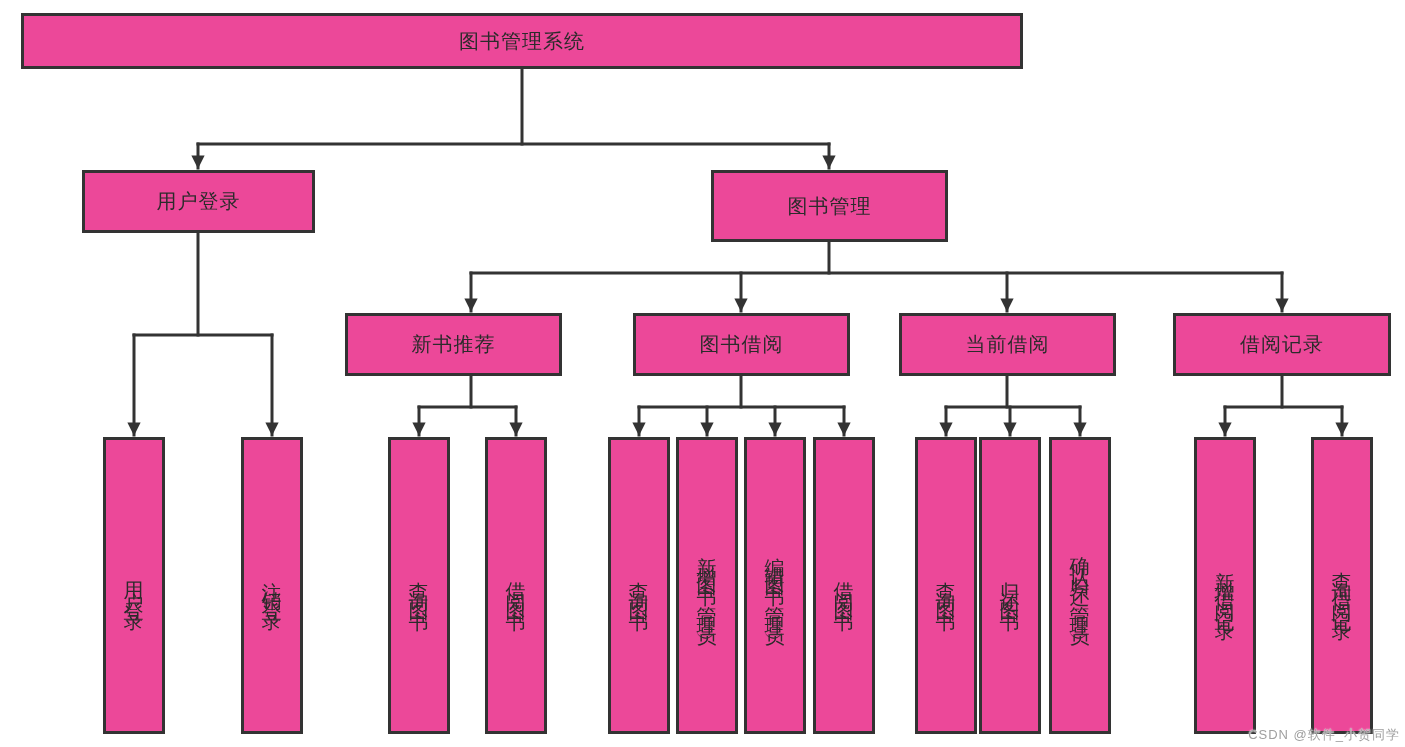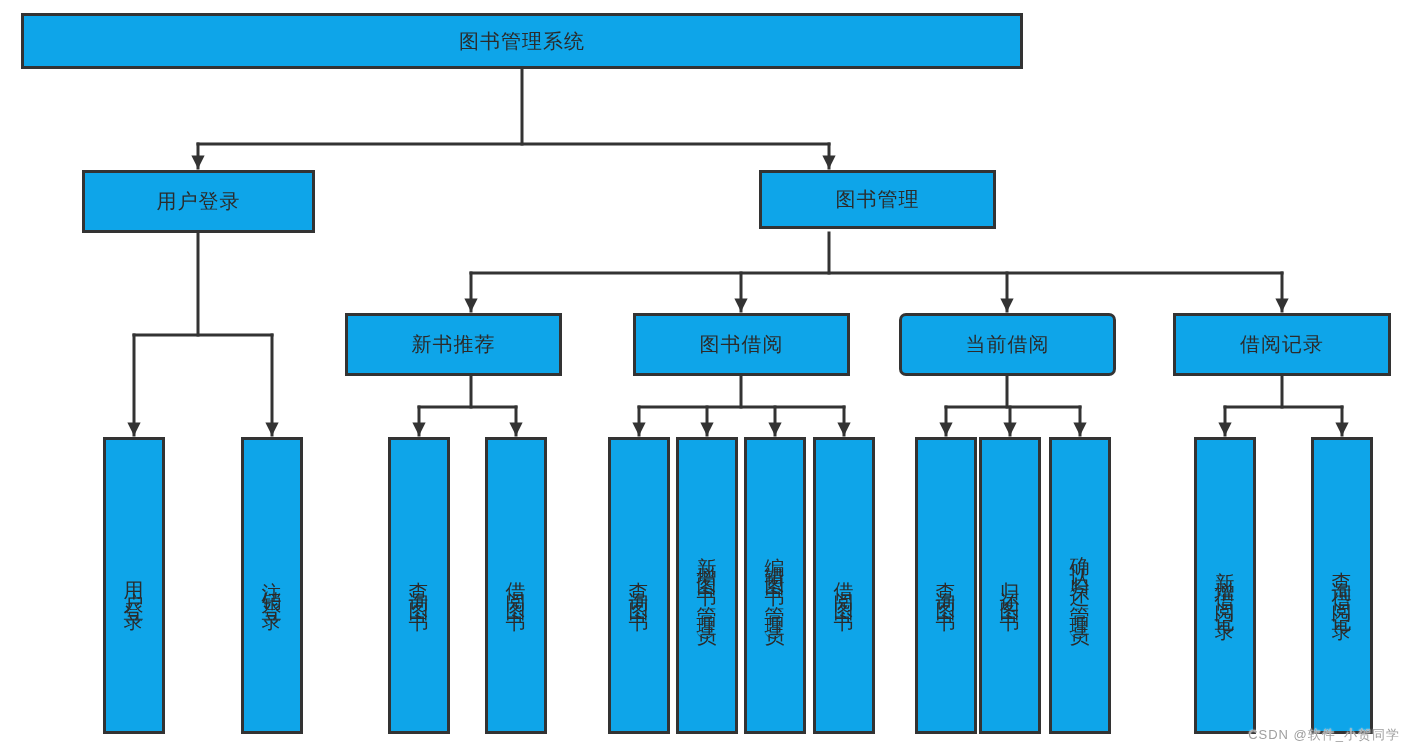--- a/index.html
+++ b/index.html
@@ -3,21 +3,21 @@
 <meta charset="utf-8">
 <style>
   :root{
     --line:#333333; --border:#333333; --text:#2b2b2b; --bg:#ffffff; --wm:#9f9f9f;
   }
   html,body{margin:0;padding:0;background:var(--bg);}
   #canvas{position:relative;width:1405px;height:747px;background:var(--bg);
           font-family:"Liberation Sans", sans-serif;overflow:hidden;}
   #wires{position:absolute;left:0;top:0;width:1405px;height:747px;}
   .wire{stroke:var(--line);stroke-width:3;fill:none;stroke-linecap:square;}
-  .node{position:absolute;background:#0ea5e9;border:3px solid var(--border);
+  .node{position:absolute;background:#ec4899;border:3px solid var(--border);
         box-sizing:border-box;display:flex;align-items:center;justify-content:center;}
   .hnode{font-size:20px;font-weight:500;color:var(--text);letter-spacing:1px;}
   .vnode{font-size:20px;font-weight:500;color:var(--text);}
   .vnode .vtxt{writing-mode:vertical-rl;text-orientation:mixed;letter-spacing:10px;
                line-height:62px;white-space:nowrap;}
   .watermark{position:absolute;right:5px;bottom:3px;font-size:13px;color:var(--wm);
              text-shadow:0 0 2px #fff,0 0 1px #fff;letter-spacing:1px;}
 </style>
 </head>
 <body>
@@ -68,25 +68,25 @@
 
     <path class="wire" d="M1282,376 V407"></path>
     <path class="wire" d="M1225,407 H1342"></path>
     <path class="wire" d="M1225,407 V435" marker-end="url(#arrow)"></path>
     <path class="wire" d="M1342,407 V435" marker-end="url(#arrow)"></path>
   </svg>
 
   <div class="node hnode" style="left:21px;top:13px;width:1002px;height:56px;">图书管理系统</div>
 
   <div class="node hnode" style="left:82px;top:170px;width:233px;height:63px;">用户登录</div>
-  <div class="node hnode" style="left:711px;top:170px;width:237px;height:59px;margin-left:48px;">图书管理</div>
+  <div class="node hnode" style="left:711px;top:170px;width:237px;height:72px;">图书管理</div>
 
   <div class="node hnode" style="left:345px;top:313px;width:217px;height:63px;">新书推荐</div>
   <div class="node hnode" style="left:633px;top:313px;width:217px;height:63px;">图书借阅</div>
-  <div class="node hnode" style="left:899px;top:313px;width:217px;height:63px;border-radius:7px;">当前借阅</div>
+  <div class="node hnode" style="left:899px;top:313px;width:217px;height:63px;">当前借阅</div>
   <div class="node hnode" style="left:1173px;top:313px;width:218px;height:63px;">借阅记录</div>
 
   <div class="node vnode" style="left:103px;top:437px;width:62px;height:297px;">
     <span class="vtxt">用户登录</span>
     </div>
   <div class="node vnode" style="left:241px;top:437px;width:62px;height:297px;">
     <span class="vtxt">注销登录</span>
     </div>
 
   <div class="node vnode" style="left:388px;top:437px;width:62px;height:297px;">

